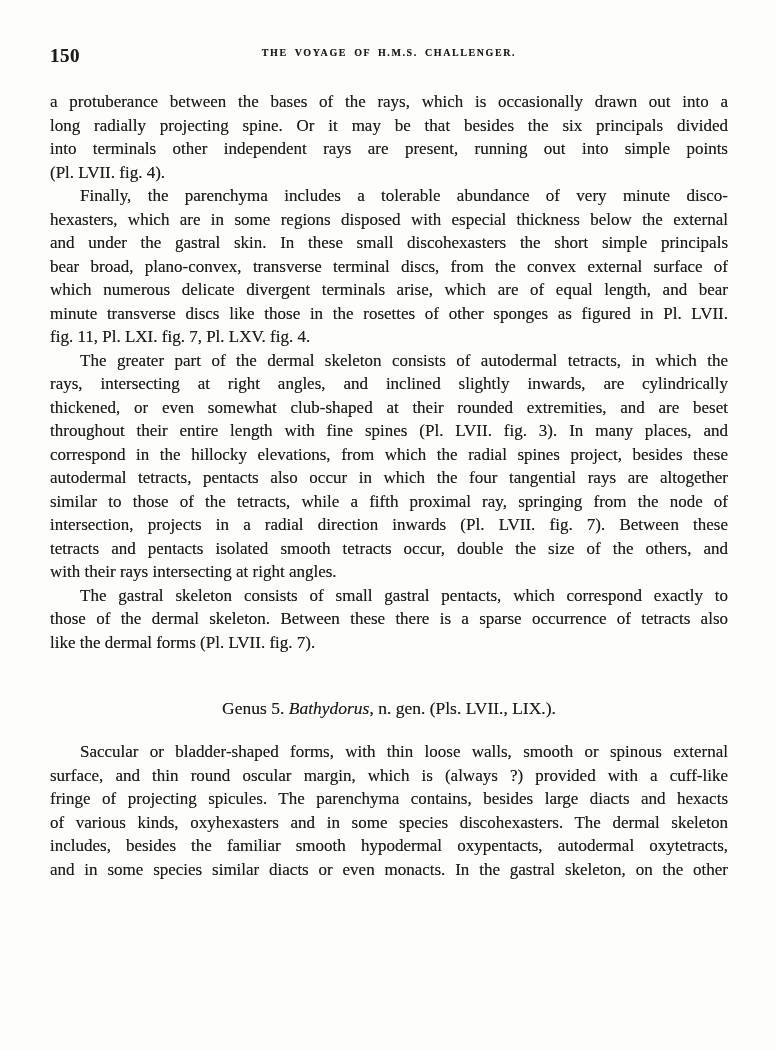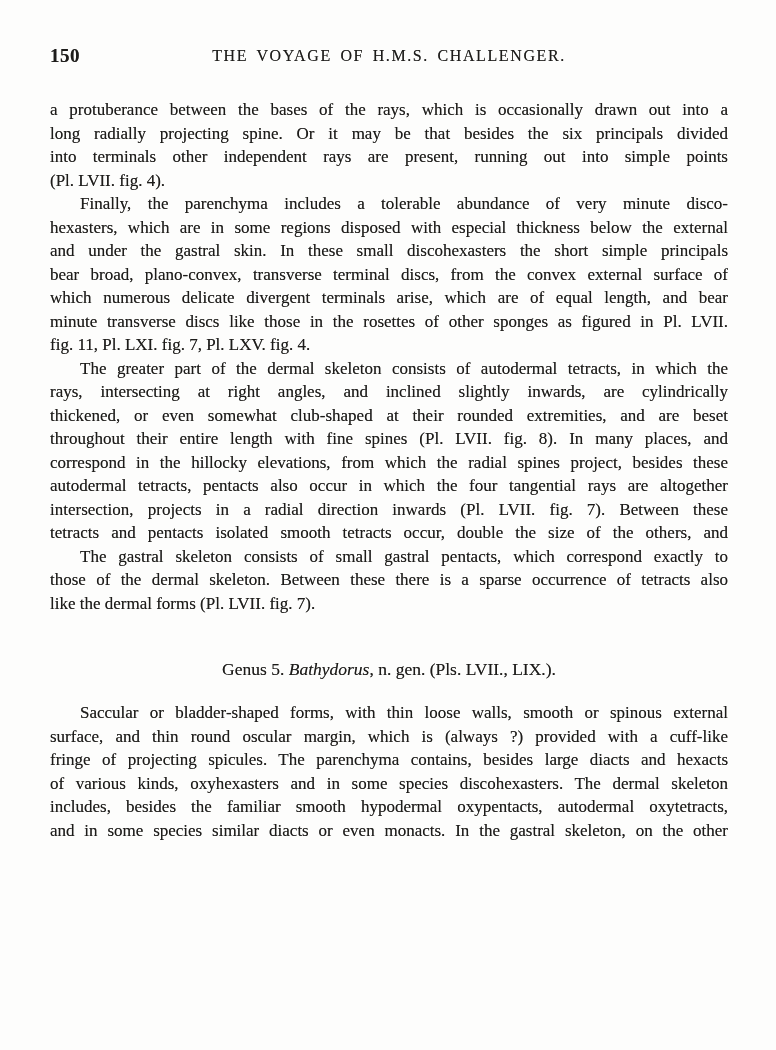--- a/index.html
+++ b/index.html
@@ -16,35 +16,35 @@
     position: absolute;
     left: 0; top: 0;
     width: 776px; height: 1050px;
     padding: 45px 48px 0 50px;
     box-sizing: border-box;
     text-shadow: 0 0 0.4px rgba(20,18,16,0.55);
   }
   .running-head {
     position: relative;
     height: 22px;
-    margin-bottom: 31px;
+    margin-bottom: 23px;
   }
   .page-num {
     position: absolute;
     left: 0; top: 0;
     font-size: 19px;
     font-weight: 700;
     letter-spacing: 0.5px;
   }
   .head-title {
     position: absolute;
     left: 0; right: 0; top: 2px;
     text-align: center;
-    font-size: 16px;
-    font-weight: 400;
+    font-size: 10px;
+    font-weight: 700;
     letter-spacing: 1.6px;
     word-spacing: 3px;
   }
   .text-block {
     font-size: 17px;
     line-height: 23.5px;
   }
   .para { margin: 0; padding: 0; }
   .line {
     display: block;
@@ -89,25 +89,27 @@
       <span class="line">bear broad, plano-convex, transverse terminal discs, from the convex external surface of</span>
       <span class="line">which numerous delicate divergent terminals arise, which are of equal length, and bear</span>
       <span class="line">minute transverse discs like those in the rosettes of other sponges as figured in Pl. LVII.</span>
       <span class="line last">fig. 11, Pl. LXI. fig. 7, Pl. LXV. fig. 4.</span>
     </p>
 
     <p class="para">
       <span class="line first-indent">The greater part of the dermal skeleton consists of autodermal tetracts, in which the</span>
       <span class="line">rays, intersecting at right angles, and inclined slightly inwards, are cylindrically</span>
       <span class="line">thickened, or even somewhat club-shaped at their rounded extremities, and are beset</span>
-      <span class="line">throughout their entire length with fine spines (Pl. LVII. fig. 8).  In many places, and</span>
+      <span class="line">throughout their entire length with fine spines (Pl. LVII. fig. 3).  In many places, and</span>
       <span class="line">correspond in the hillocky elevations, from which the radial spines project, besides these</span>
       <span class="line">autodermal tetracts, pentacts also occur in which the four tangential rays are altogether</span>
+      <span class="line">similar to those of the tetracts, while a fifth proximal ray, springing from the node of</span>
       <span class="line">intersection, projects in a radial direction inwards (Pl. LVII. fig. 7).  Between these</span>
       <span class="line">tetracts and pentacts isolated smooth tetracts occur, double the size of the others, and</span>
+      <span class="line last">with their rays intersecting at right angles.</span>
     </p>
 
     <p class="para">
       <span class="line first-indent">The gastral skeleton consists of small gastral pentacts, which correspond exactly to</span>
       <span class="line">those of the dermal skeleton.  Between these there is a sparse occurrence of tetracts also</span>
       <span class="line last">like the dermal forms (Pl. LVII. fig. 7).</span>
     </p>
 
     <h2 class="genus-heading"><span>Genus 5.  </span><span class="italic">Bathydorus</span><span>, n. gen. (Pls. LVII., LIX.).</span></h2>
 

